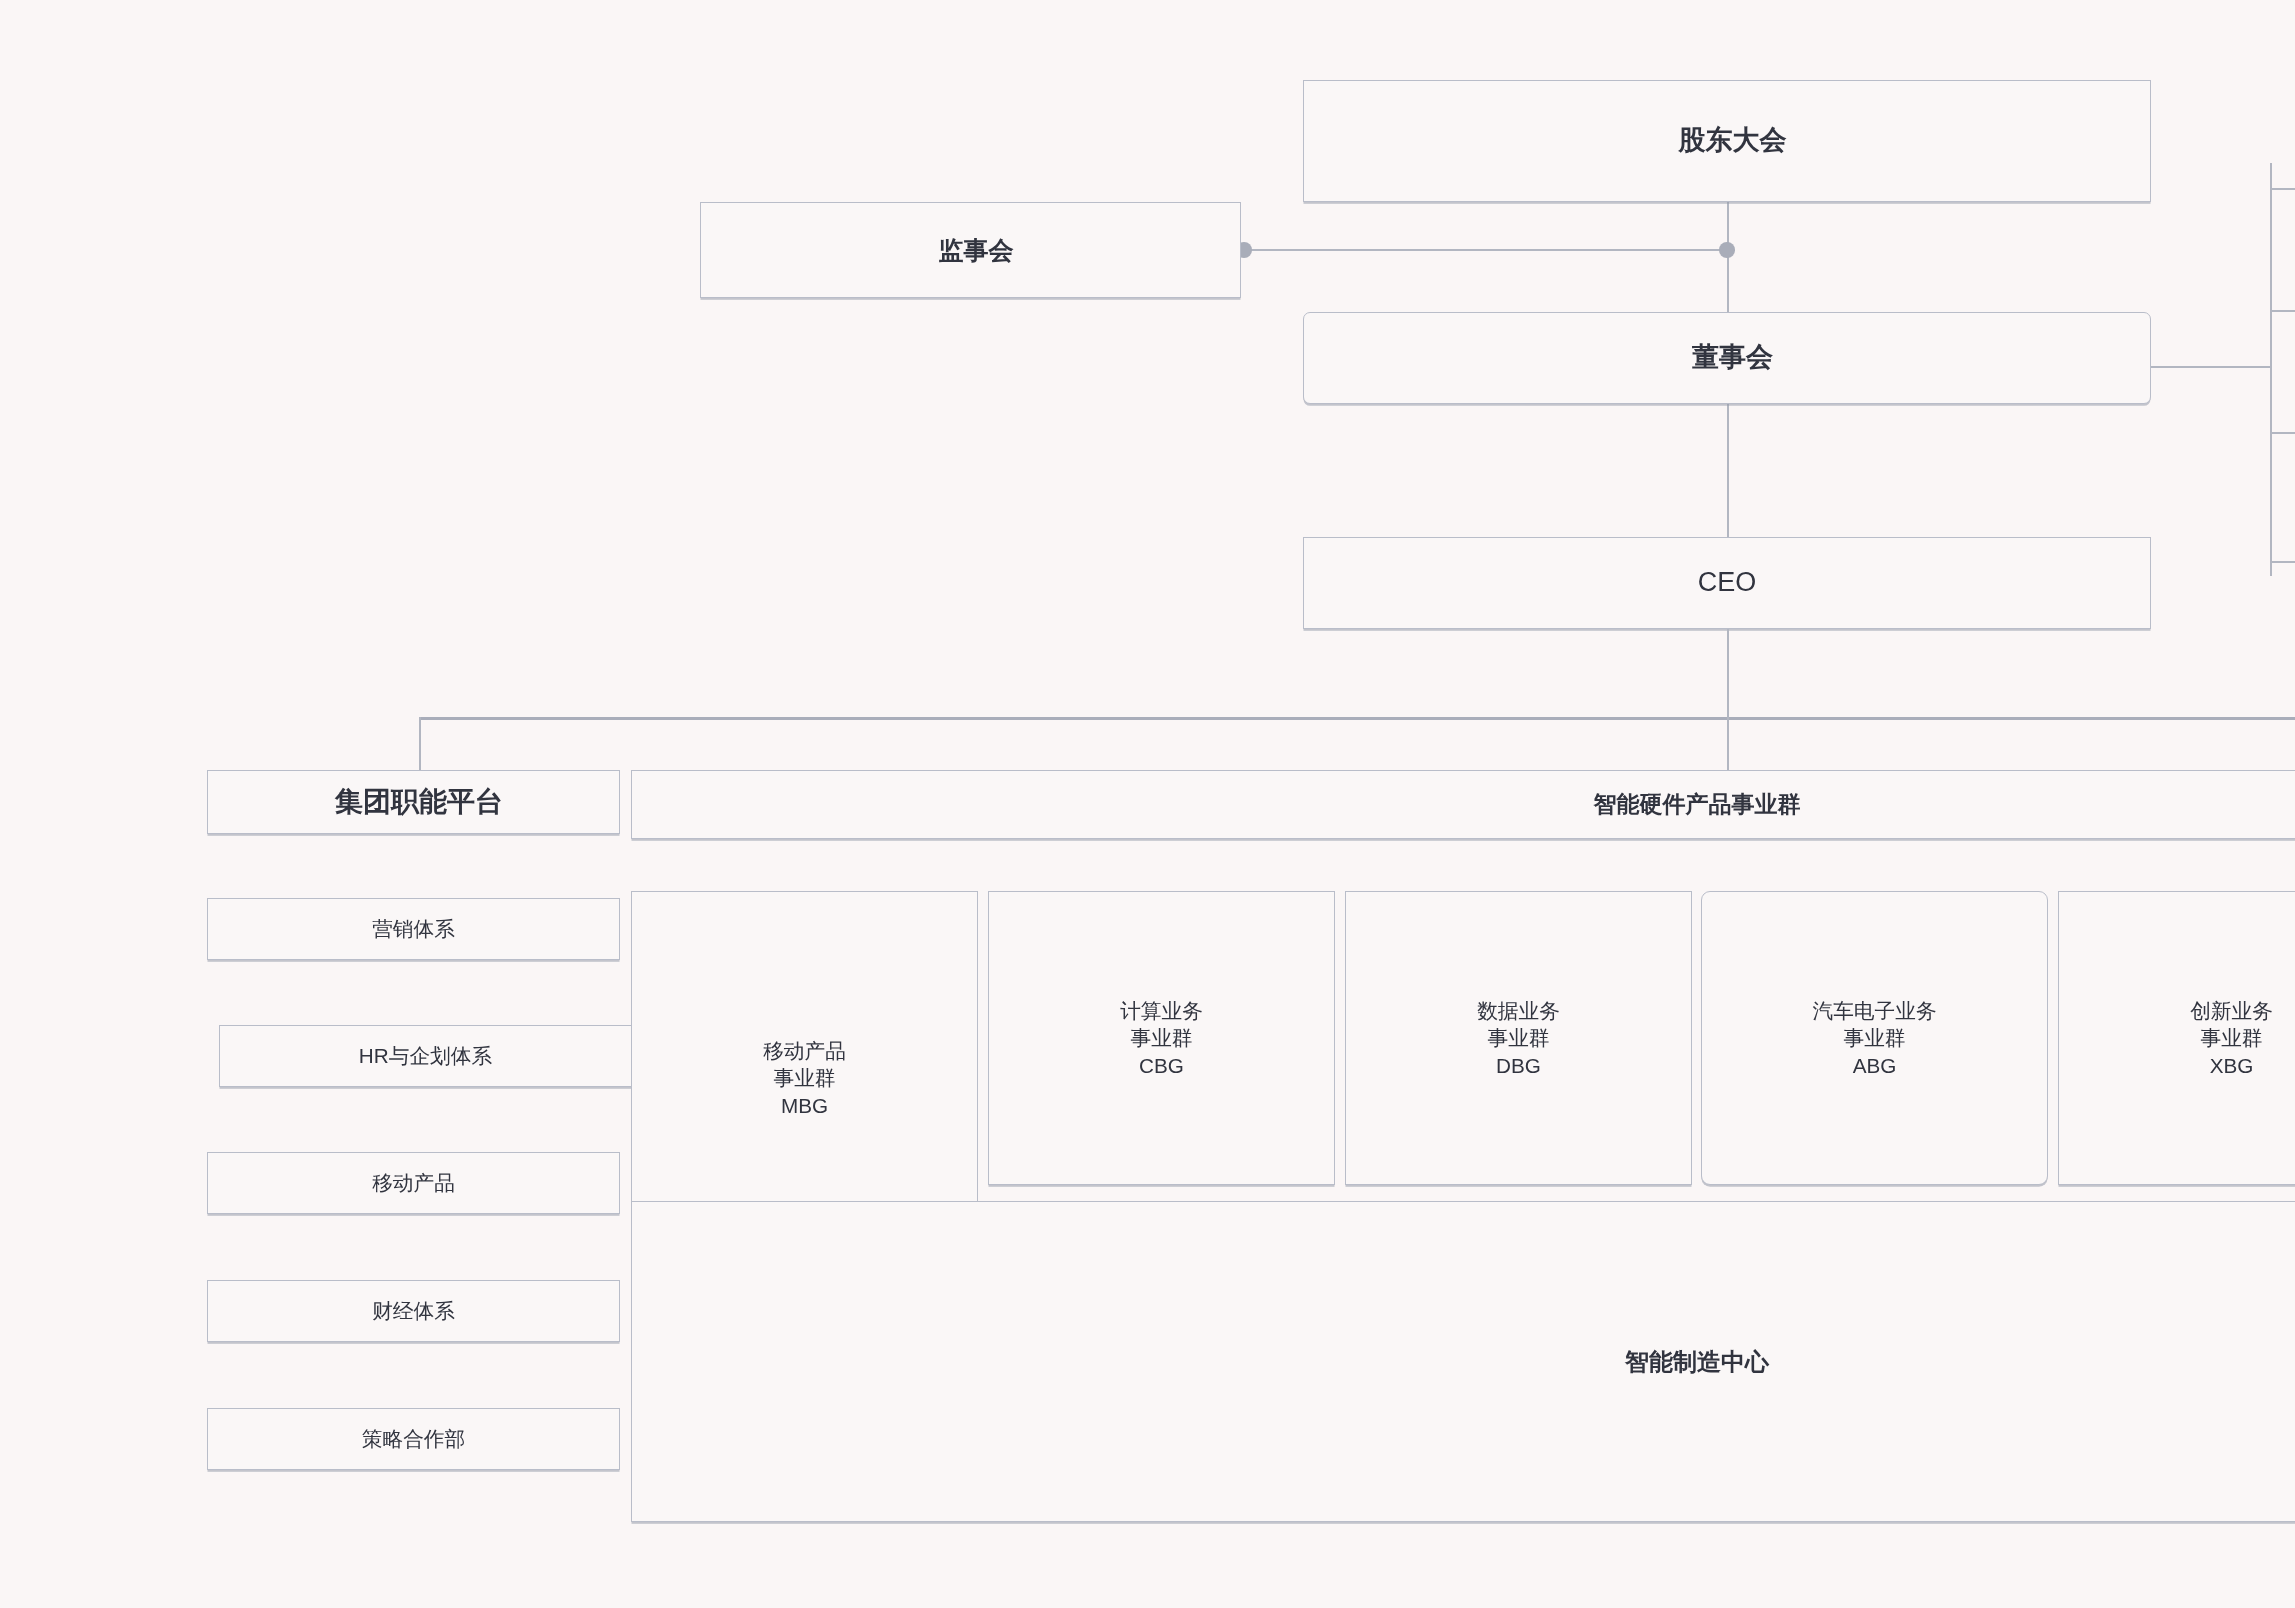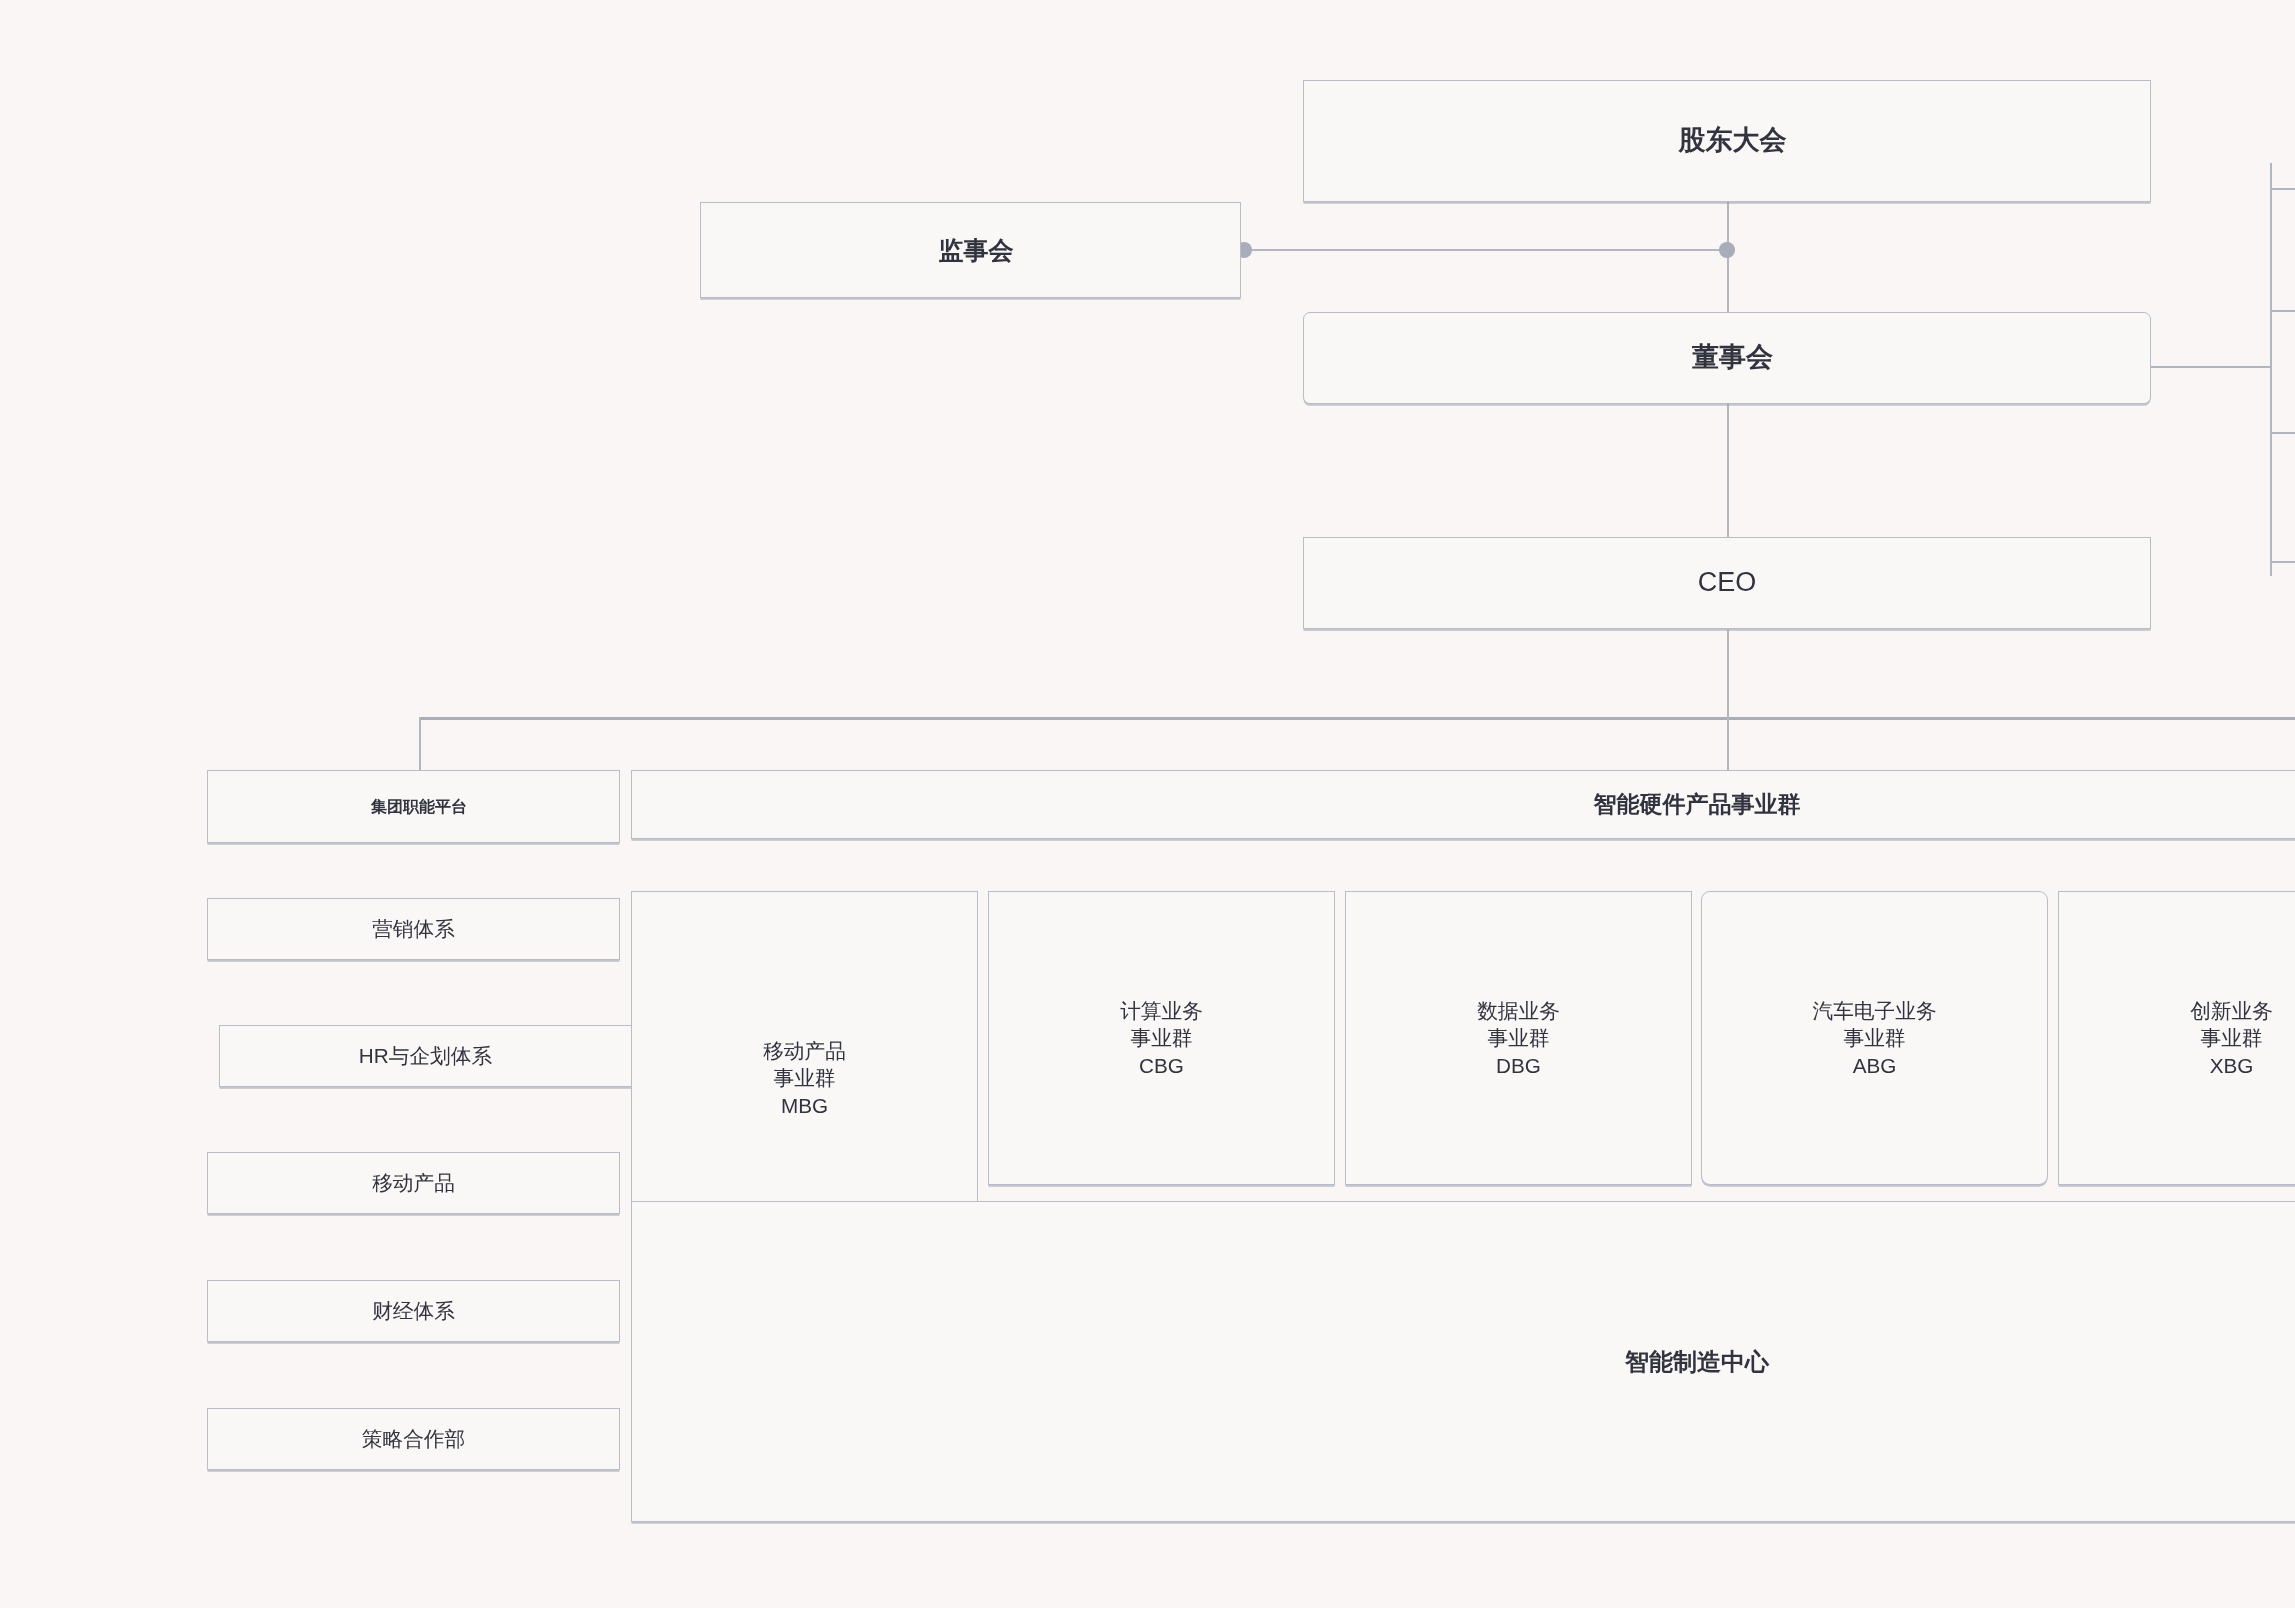--- a/index.html
+++ b/index.html
@@ -92,21 +92,21 @@
 
   <div class="node" style="left:1303px; top:537px; width:848px; height:92px; font-size:27px;">
     <span class="lbl">CEO</span>
   </div>
 
   <div class="ln v" style="left:1727px; top:629px; height:90px;"></div>
   <div class="ln thick h" style="left:419px; top:717px; width:2714px;"></div>
   <div class="ln v" style="left:419px; top:717px; height:53px;"></div>
   <div class="ln v" style="left:1727px; top:717px; height:53px;"></div>
 
-  <div class="node bold" style="left:207px; top:770px; width:413px; height:73px; font-size:16px;">
+  <div class="node bold" style="left:207px; top:770px; width:413px; height:64px; font-size:28px;">
     <span class="lbl">集团职能平台</span>
   </div>
   <div class="node" style="left:207px; top:898px; width:413px; height:62px; font-size:20.7px;">
     <span class="lbl">营销体系</span>
   </div>
   <div class="node" style="left:207px; top:1025px; width:413px; height:62px; font-size:20.7px;margin-left:12px;">
     <span class="lbl">HR与企划体系</span>
   </div>
   <div class="node" style="left:207px; top:1152px; width:413px; height:62px; font-size:20.7px;">
     <span class="lbl">移动产品</span>

